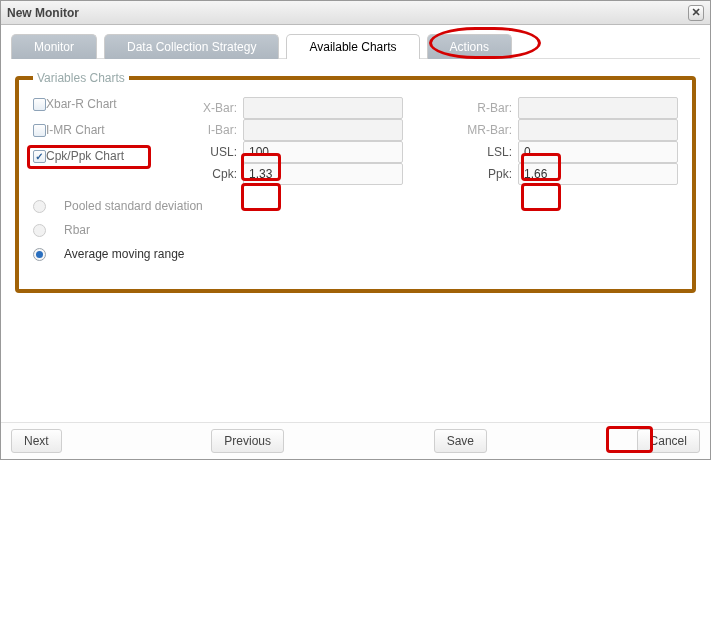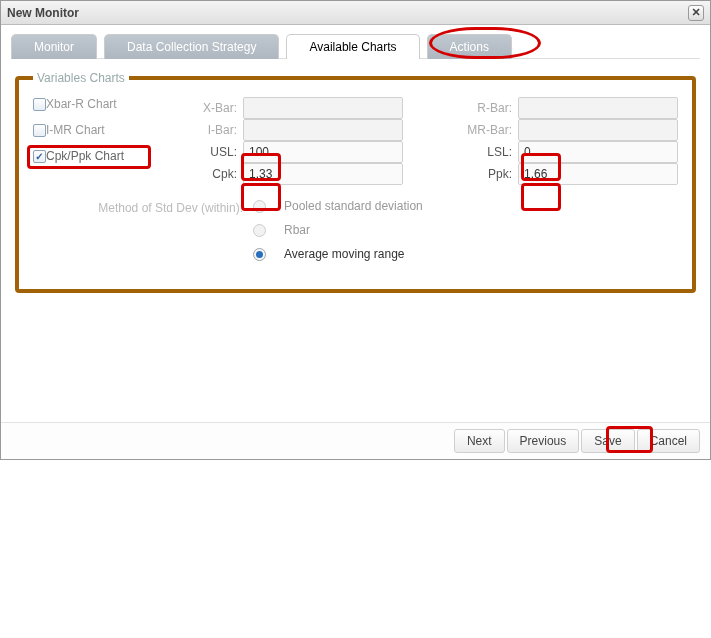--- a/index.html
+++ b/index.html
@@ -165,21 +165,21 @@
   .radio.checked::after {
     content: "";
     width: 7px; height: 7px;
     background: #2a6fbf;
     border-radius: 50%;
   }
   .btnbar {
     border-top: 1px solid #e3e3e3;
     padding: 6px 10px;
     display: flex;
-    justify-content: flex-end;
+    justify-content: space-between;
     gap: 2px;
     background: #fdfdfd;
   }
   .btn {
     border: 1px solid #cfcfcf;
     background: linear-gradient(to bottom, #fefefe, #ececec);
     padding: 4px 12px;
     border-radius: 3px;
     cursor: pointer;
     color: #444;
@@ -275,21 +275,20 @@
 
             <div class="highlight-rect" style="left:58px; top:56px; width:40px; height:28px;"></div>
             <div class="highlight-rect" style="left:58px; top:86px; width:40px; height:28px;"></div>
 
             <div class="highlight-rect" style="left:338px; top:56px; width:40px; height:28px;"></div>
             <div class="highlight-rect" style="left:338px; top:86px; width:40px; height:28px;"></div>
           </div>
         </div>
 
         <div class="method-row">
-          <div class="method-label">Method of Std Dev (within):</div>
           <div class="radio-group">
             <div class="opt">
               <span class="radio disabled"></span>
               <span>Pooled standard deviation</span>
             </div>
             <div class="opt">
               <span class="radio disabled"></span>
               <span>Rbar</span>
             </div>
             <div class="opt active">

